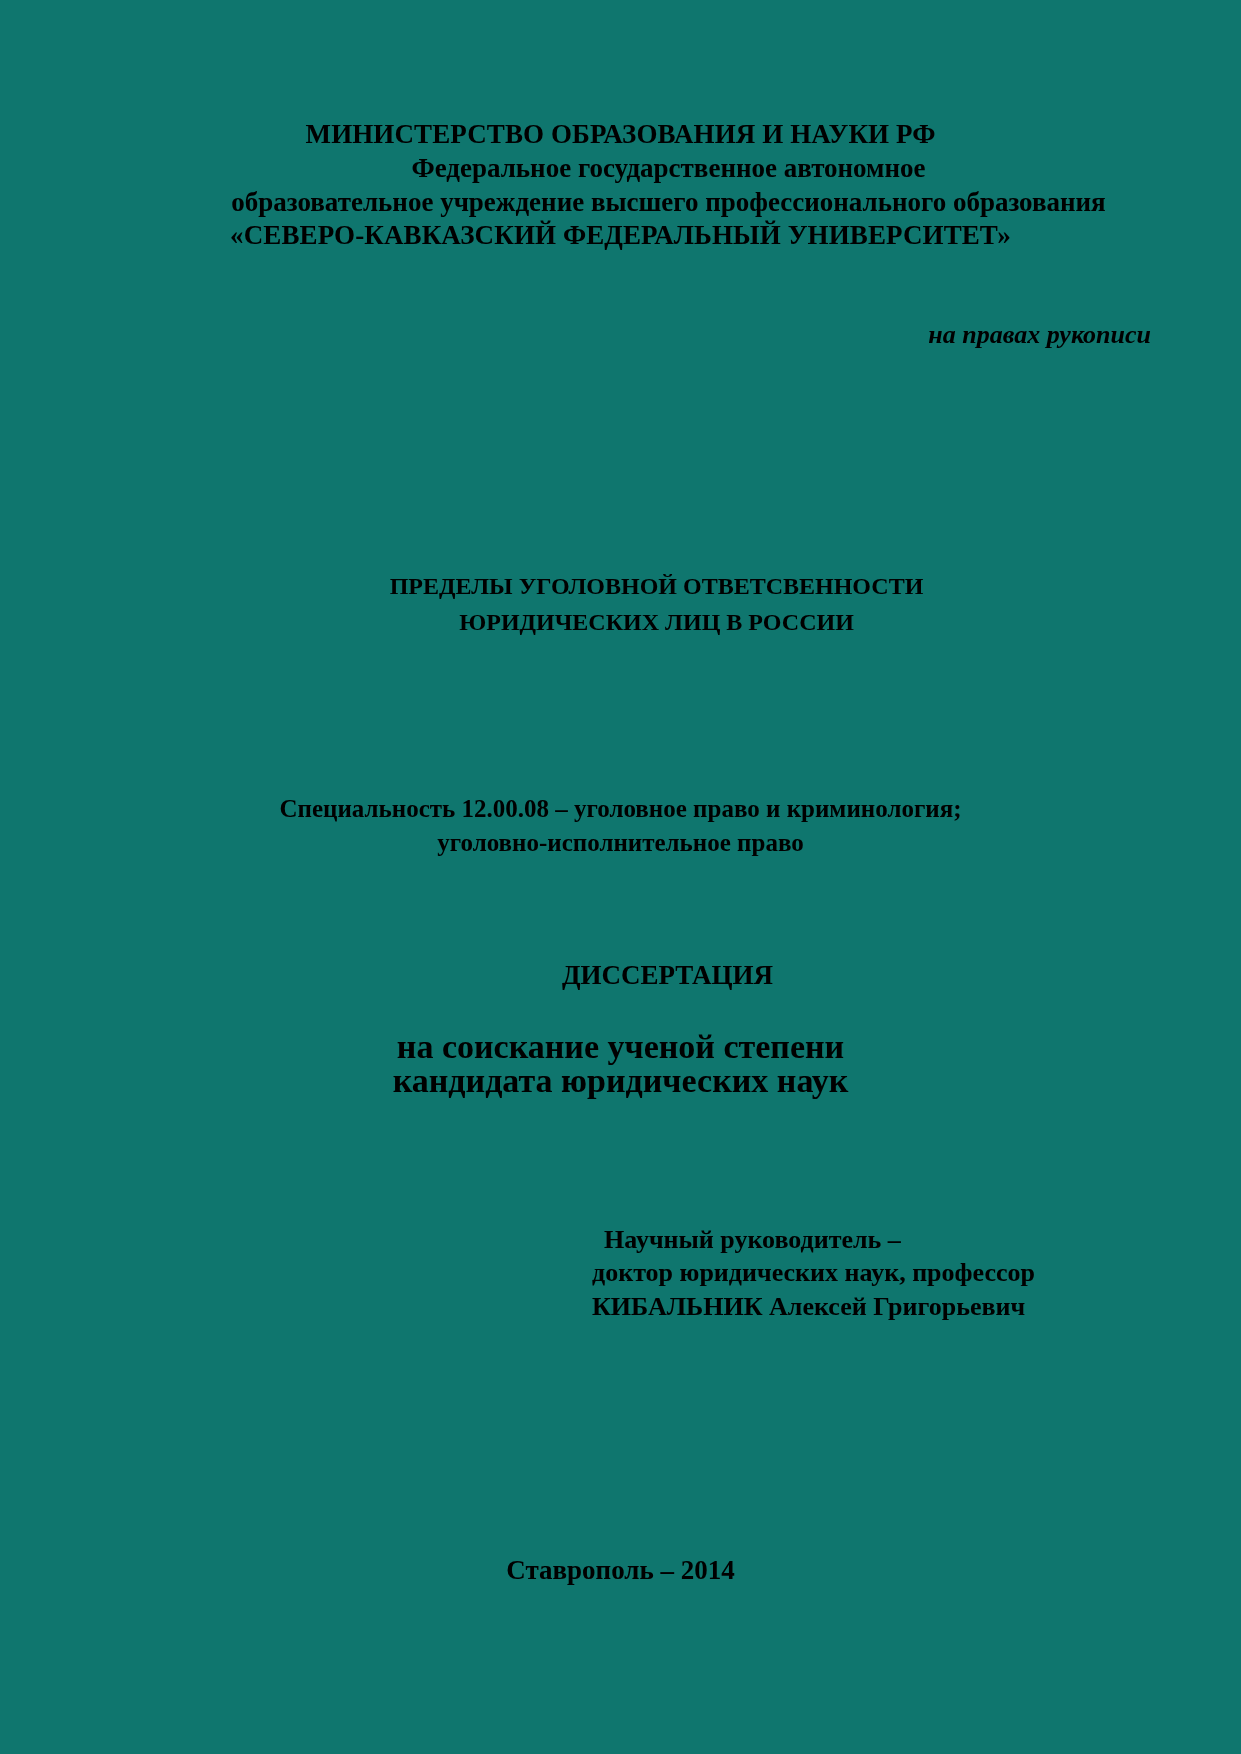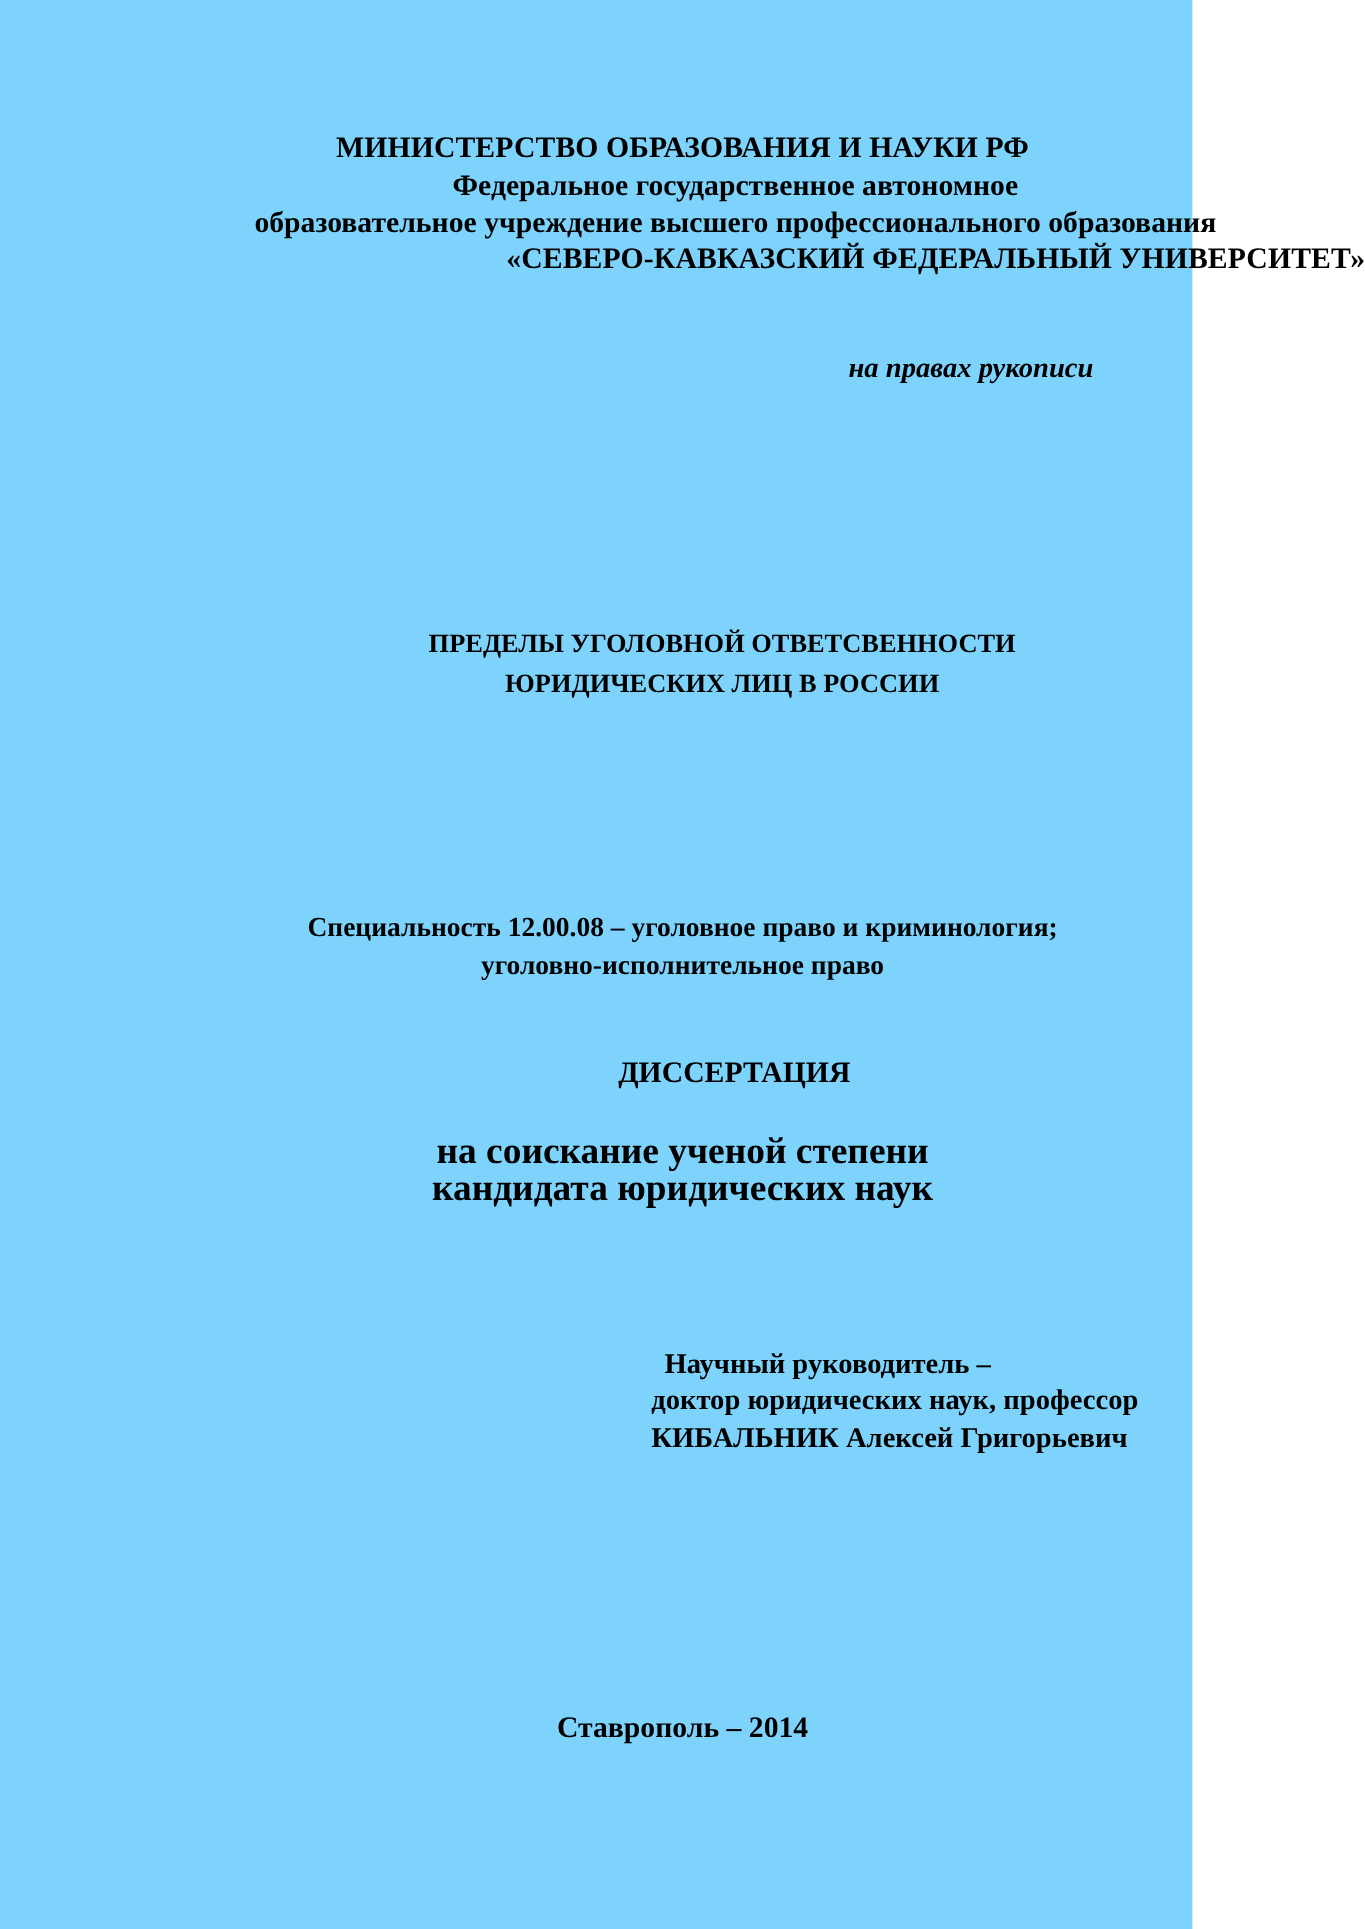--- a/index.html
+++ b/index.html
@@ -12,23 +12,23 @@
       height: 1754px;
       position: relative;
       overflow: hidden;
       color: #000000;
       font-family: "Liberation Serif", "DejaVu Serif", serif;
       font-weight: bold;
     }
     .page {
       position: absolute;
       left: 0; top: 0;
-      width: 1084px;
+      width: 1241px;
       height: 1754px;
-      background: #7dd3fc;
+      background: #0f766e;
     }
     .line {
       position: absolute;
       left: 0;
       width: 1241px;
       text-align: center;
       white-space: nowrap;
       line-height: 1;
     }
     .hdr { font-size: 27px; margin-left: 48px; }
@@ -36,42 +36,42 @@
     .manuscript {
       position: absolute;
       right: 90px;
       font-size: 26px;
       font-style: italic;
       line-height: 1;
       white-space: nowrap;
     }
     .author { font-size: 26px; }
     .title { font-size: 24px; padding-left: 36px; }
-    .spec { font-size: 25px; margin-top: 35px; }
+    .spec { font-size: 25px; }
     .dtype { font-size: 27px; padding-left: 47px; }
     .degree { font-size: 34px; }
     .supervisor {
       position: absolute;
       left: 592px;
       font-size: 26px;
       line-height: 1;
       white-space: nowrap;
     }
     .city { font-size: 27px; }
   </style>
 </head>
 <body>
 
 <div class="page">
 
   <div>
     <div class="line hdr-caps" style="top:121px;">МИНИСТЕРСТВО ОБРАЗОВАНИЯ И НАУКИ РФ</div>
     <div class="line hdr" style="top:155px;">Федеральное государственное автономное</div>
     <div class="line hdr" style="top:189px;">образовательное учреждение высшего профессионального образования</div>
-    <div class="line hdr-caps" style="top:222px;text-align:right;">«СЕВЕРО-КАВКАЗСКИЙ ФЕДЕРАЛЬНЫЙ УНИВЕРСИТЕТ»</div>
+    <div class="line hdr-caps" style="top:222px;">«СЕВЕРО-КАВКАЗСКИЙ ФЕДЕРАЛЬНЫЙ УНИВЕРСИТЕТ»</div>
   </div>
 
   <div class="manuscript" style="top:322px;">на правах рукописи</div>
 
 
   <div>
     <div class="line title" style="top:574px;">ПРЕДЕЛЫ УГОЛОВНОЙ ОТВЕТСВЕННОСТИ</div>
     <div class="line title" style="top:610px;">ЮРИДИЧЕСКИХ ЛИЦ В РОССИИ</div>
   </div>
 

